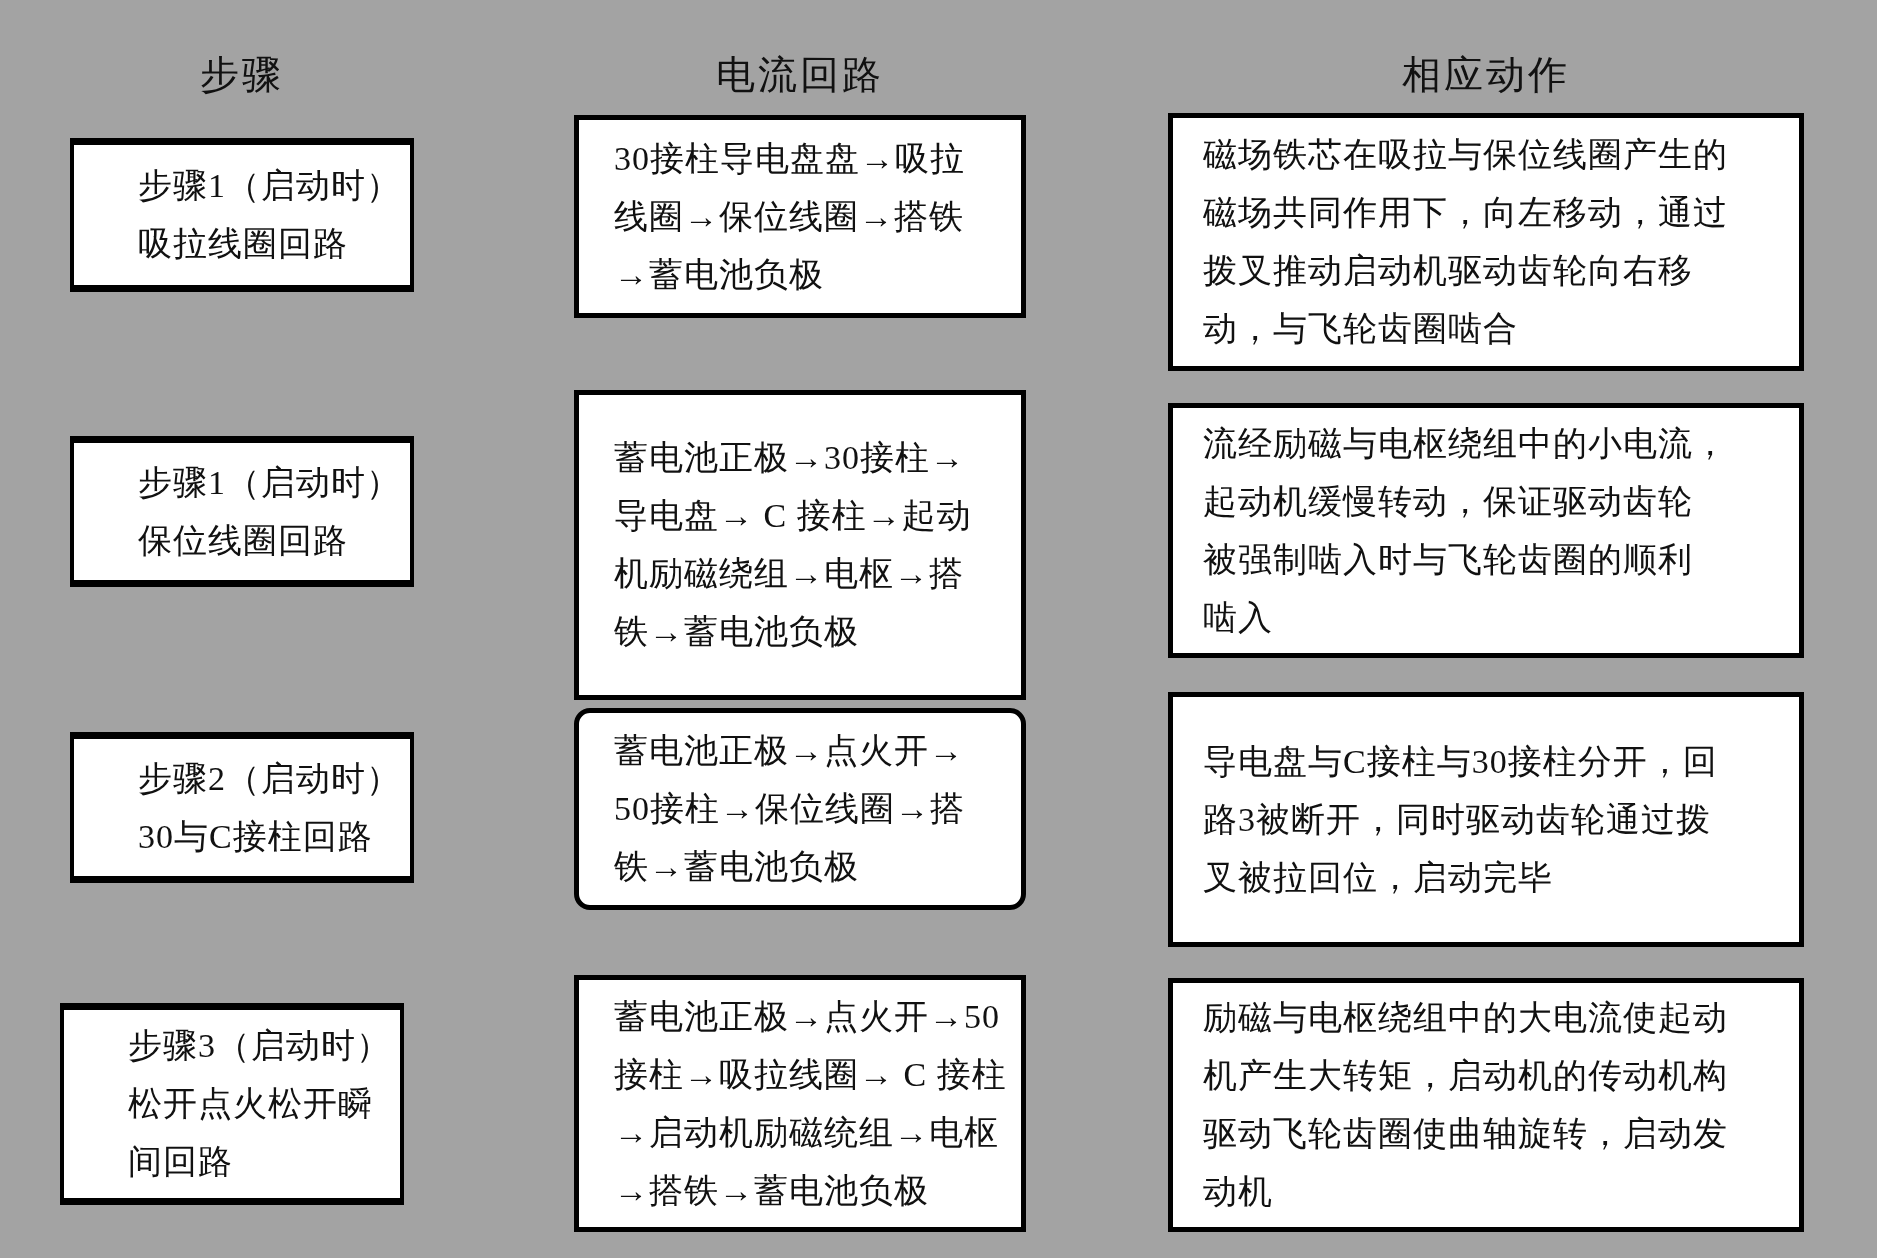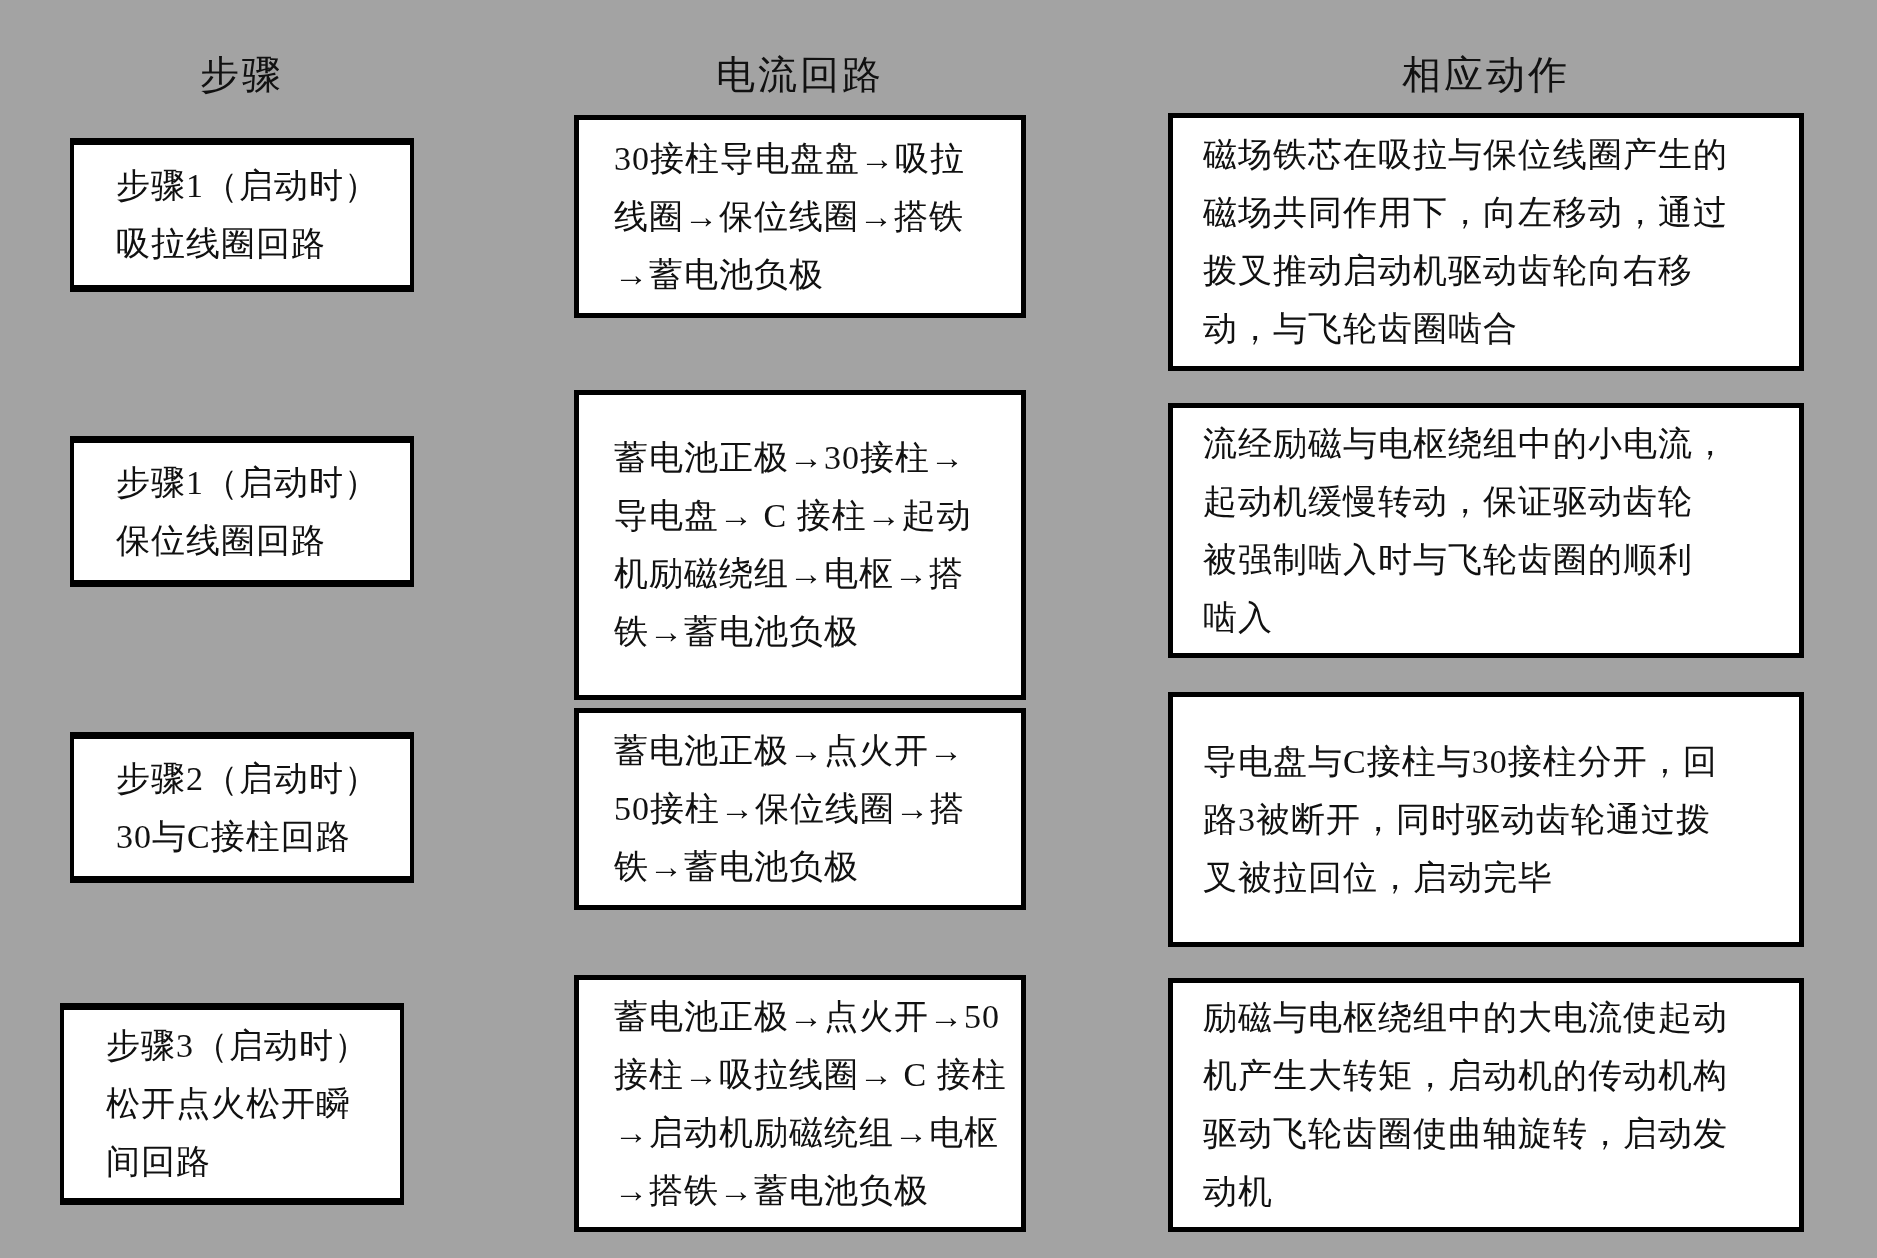--- a/index.html
+++ b/index.html
@@ -37,40 +37,40 @@
     align-items: center;
   }
   .box .txt {
     white-space: pre;
     font-size: 34px;
     line-height: 58px;
     letter-spacing: 1px;
   }
   .col-step {
     border-width: 7px 4px;
-    padding-left: 42px;
+    padding-left: 64px;
   }
   .col-circuit {
     padding-left: 35px;
   }
   .col-action {
     padding-left: 30px;
   }
 
   
   .step-1    { left: 70px;   top: 138px;  width: 344px; height: 154px; }
   .circuit-1 { left: 574px;  top: 115px;  width: 452px; height: 203px; }
   .action-1  { left: 1168px; top: 113px;  width: 636px; height: 258px; align-items: center; }
 
   .step-2    { left: 70px;   top: 436px;  width: 344px; height: 151px; }
   .circuit-2 { left: 574px;  top: 390px;  width: 452px; height: 310px; }
   .action-2  { left: 1168px; top: 403px;  width: 636px; height: 255px; }
 
   .step-3    { left: 70px;   top: 732px;  width: 344px; height: 151px; align-items: center; }
-  .circuit-3 { left: 574px;  top: 708px;  width: 452px; height: 202px; }
+  .circuit-3 { left: 574px;  top: 708px;  width: 452px; height: 202px; border-radius: 16px; }
   .action-3  { left: 1168px; top: 692px;  width: 636px; height: 255px; }
 
   .step-4    { left: 60px;   top: 1003px; width: 344px; height: 202px; }
   .circuit-4 { left: 574px;  top: 975px;  width: 452px; height: 257px; }
   .action-4  { left: 1168px; top: 978px;  width: 636px; height: 254px; }
 </style>
 </head>
 <body>
 
 <div class="canvas">

